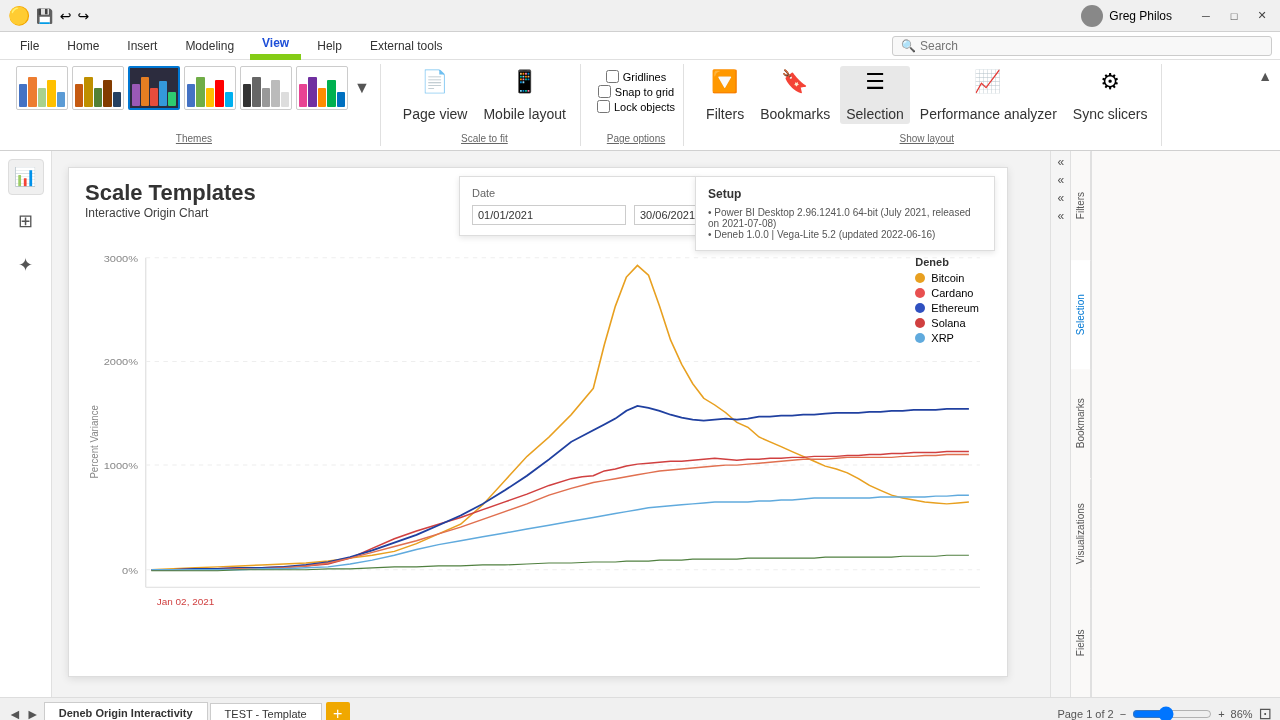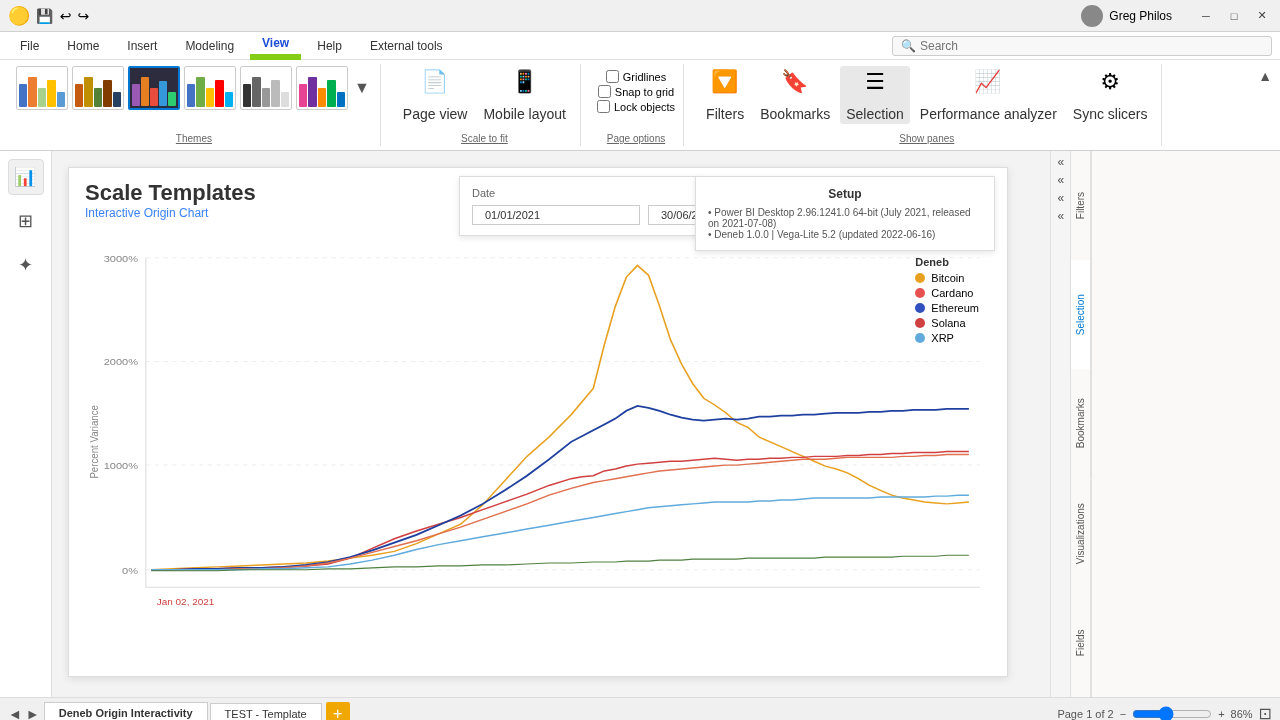--- a/index.html
+++ b/index.html
@@ -59,29 +59,29 @@
     .report-canvas { background: #fff; border: 1px solid #ddd; width: 940px; height: 510px; position: relative; box-shadow: 0 2px 8px rgba(0,0,0,0.1); }
 
     
     .right-panel { width: 230px; background: #faf9f8; border-left: 1px solid #e0e0e0; display: flex; flex-direction: column; }
     .right-panel-tab { flex: 1; padding: 6px 4px; font-size: 10px; text-align: center; cursor: pointer; color: #555; writing-mode: vertical-rl; text-orientation: mixed; transform: rotate(180deg); padding: 8px 4px; border-left: 1px solid #e0e0e0; }
     .right-panel-tab.active { background: #fff; color: #0078d4; }
 
     
     .report-header { position: absolute; top: 12px; left: 16px; }
     .report-title { font-size: 22px; font-weight: bold; color: #333; }
-    .report-subtitle { font-size: 12px; color: #3b82f6; }
+    .report-subtitle { font-size: 12px; color: #404040; }
 
     .date-panel { position: absolute; top: 8px; left: 390px; width: 240px; background: white; border: 1px solid #ddd; padding: 10px 12px; box-shadow: 0 2px 6px rgba(0,0,0,0.1); }
     .date-label { font-size: 11px; color: #666; margin-bottom: 6px; }
     .date-range { display: flex; align-items: center; gap: 8px; }
-    .date-input { border: 1px solid #ccc; padding: 3px 12px; font-size: 11px; color: #333; }
+    .date-input { border: 1px solid #ccc; padding: 3px 5px; font-size: 11px; color: #333; }
 
     .setup-panel { position: absolute; top: 8px; right: 12px; width: 300px; background: white; border: 1px solid #ddd; padding: 10px 12px; box-shadow: 0 2px 6px rgba(0,0,0,0.1); font-size: 10px; color: #555; }
-    .setup-title { font-size: 12px; font-weight: bold; color: #333; margin-bottom: 6px; text-align: center; }
+    .setup-title { font-size: 12px; font-weight: bold; color: #333; margin-bottom: 6px; }
 
     
     .chart-area { position: absolute; top: 80px; left: 16px; right: 16px; bottom: 50px; }
 
     
     .legend { position: absolute; top: 8px; right: 12px; font-size: 11px; }
     .legend-title { font-weight: bold; color: #333; margin-bottom: 4px; }
     .legend-item { display: flex; align-items: center; gap: 6px; margin-bottom: 3px; }
     .legend-dot { width: 10px; height: 10px; border-radius: 50%; }
 
@@ -255,21 +255,21 @@
           <div class="icon">📈</div>
           <div class="label">Performance
 analyzer</div>
         </div>
         <div class="ribbon-big-btn">
           <div class="icon">⚙</div>
           <div class="label">Sync
 slicers</div>
         </div>
       </div>
-      <div class="ribbon-group-label">Show panes</div>
+      <div class="ribbon-group-label">Show layout</div>
     </div>
 
     <div style="margin-left:auto;display:flex;flex-direction:column;justify-content:flex-start;padding-top:4px;">
       <span style="cursor:pointer;font-size:14px;color:#555;">▲</span>
     </div>
   </div>
 </div>
 
 <div class="main">
 

